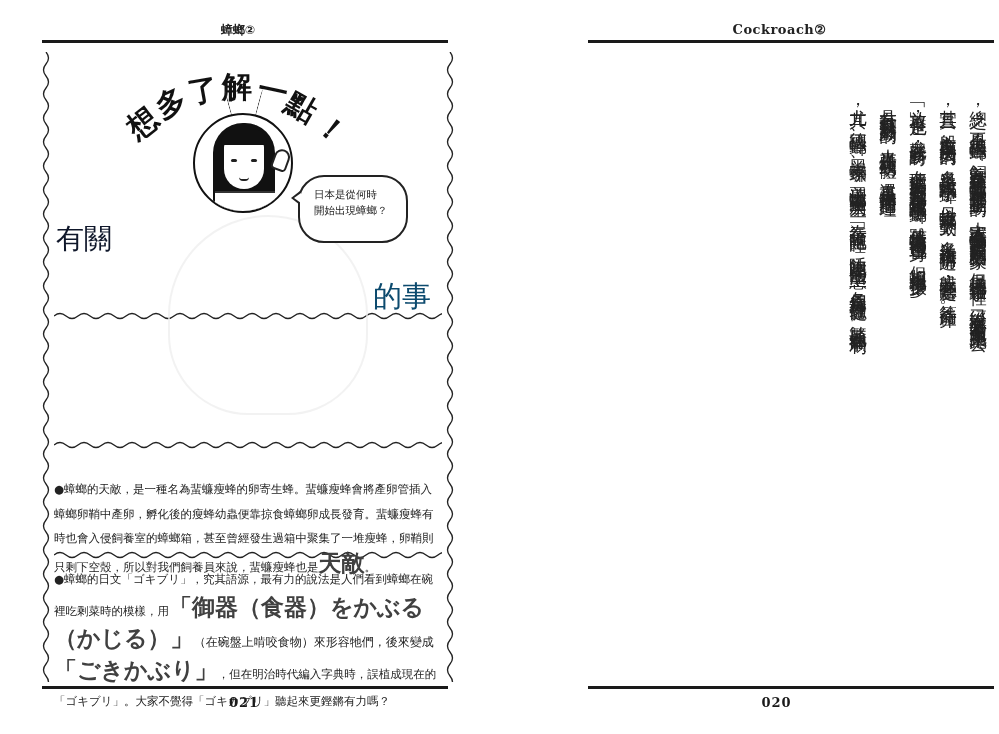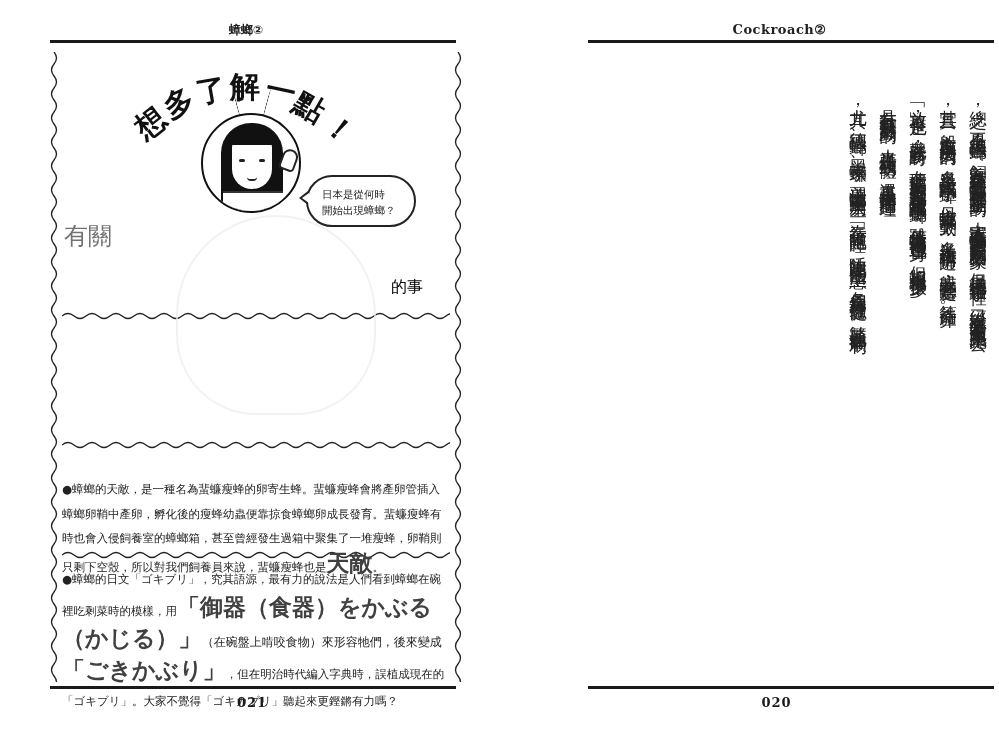--- a/index.html
+++ b/index.html
@@ -1,20 +1,20 @@
 <!DOCTYPE html>
 <html><head>
 <meta charset="utf-8">
 <style>
   * { box-sizing: border-box; margin: 0; padding: 0; }
   html, body { width: 999px; height: 734px; background: #ffffff; overflow: hidden; }
   body { position: relative; font-family: "DejaVu Sans", sans-serif; color: #1a1a1a; }
 
   .page { position: absolute; top: 0; height: 734px; }
-  .page-left { left: 16px; width: 480px; }
+  .page-left { left: 8px; width: 480px; }
   .page-right { left: 548px; width: 479px; }
 
   .running-head { position: absolute; top: 22px; left: 0; width: 100%; text-align: center; font-size: 12px; font-weight: bold; color: #222; }
   .page-right .running-head { font-family: "DejaVu Serif", serif; font-size: 13px; letter-spacing: 0.5px; }
   .rule-top { position: absolute; top: 40px; height: 3px; background: #1a1a1a; }
   .page-left .rule-top { left: 34px; width: 406px; }
   .page-right .rule-top { left: 40px; width: 406px; }
   .rule-bottom { position: absolute; top: 686px; height: 3px; background: #1a1a1a; }
   .page-left .rule-bottom { left: 2px; width: 408px; }
   .page-right .rule-bottom { left: 40px; width: 406px; }
@@ -33,27 +33,27 @@
   .portrait { position: absolute; left: 145px; top: 58px; width: 100px; height: 100px; border: 2.5px solid #111; border-radius: 50%; background: #fff; overflow: hidden; }
   .hair { position: absolute; left: 18px; top: 8px; width: 62px; height: 100px; background: #111; border-radius: 30px 30px 6px 6px; }
   .face { position: absolute; left: 29px; top: 26px; width: 40px; height: 48px; background: #fff; border-radius: 6px 6px 20px 20px; }
   .bangs { position: absolute; left: 26px; top: 14px; width: 46px; height: 16px; background: #111; border-radius: 18px 18px 2px 2px; }
   .eye { position: absolute; top: 44px; width: 6px; height: 3px; background: #222; border-radius: 2px; }
   .mouth { position: absolute; left: 44px; top: 62px; width: 10px; height: 4px; border-bottom: 2px solid #222; border-radius: 0 0 6px 6px; }
   .coat { position: absolute; left: 20px; top: 76px; width: 60px; height: 30px; background: #fff; border-top: 2px solid #333; }
   .hand { position: absolute; left: 78px; top: 34px; width: 16px; height: 22px; border: 2px solid #222; border-radius: 8px 8px 4px 4px; background: #fff; transform: rotate(20deg); }
   .antenna { position: absolute; width: 2px; height: 30px; border-left: 1.5px solid #333; border-radius: 50%; }
 
-  .bubble { position: absolute; left: 250px; top: 120px; width: 110px; height: 52px; border: 2px solid #222; border-radius: 26px; background: #fff; font-size: 10.5px; line-height: 16px; padding: 9px 0 18px 14px; color: #222; }
+  .bubble { position: absolute; left: 250px; top: 120px; width: 110px; height: 68px; border: 2px solid #222; border-radius: 26px; background: #fff; font-size: 10.5px; line-height: 16px; padding: 9px 0 18px 14px; color: #222; }
   .bubble-tail { position: absolute; left: -9px; top: 14px; width: 0; height: 0; border-top: 7px solid transparent; border-bottom: 7px solid transparent; border-right: 9px solid #222; }
   .bubble-tail::after { content: ""; position: absolute; left: 3px; top: -5px; border-top: 5px solid transparent; border-bottom: 5px solid transparent; border-right: 7px solid #fff; }
 
   .big-title { position: absolute; left: 70px; top: 108px; font-size: 110px; font-weight: bold; color: #9a9a9a; letter-spacing: -6px; line-height: 1; }
-  .small-title-left { position: absolute; left: 8px; top: 165px; font-size: 24px; color: #737373; }
-  .small-title-right { position: absolute; left: 325px; top: 222px; font-size: 16px; color: #000000; margin-left: 10px; }
+  .small-title-left { position: absolute; left: 8px; top: 165px; font-size: 28px; color: #0f172a; }
+  .small-title-right { position: absolute; left: 325px; top: 222px; font-size: 29px; color: #0c4a6e; }
   .bg-bug { position: absolute; left: 120px; top: 160px; width: 200px; height: 200px; border: 2px solid #ececec; border-radius: 50% 50% 40% 40%; opacity: 0.7; }
 
   
   .section { position: absolute; left: 46px; width: 388px; font-size: 11.5px; line-height: 23.5px; color: #222; }
   .sec1 { top: 318px; }
   .sec1-head { font-size: 19px; font-weight: bold; color: #111; line-height: 28px; margin-left: -2px; white-space: nowrap; }
   .sec2 { top: 477px; line-height: 24.5px; }
   .sec3 { top: 566px; line-height: 27.5px; }
   .em-big { font-size: 23px; font-weight: bold; color: #404040; }
   .small { font-size: 12px; }

